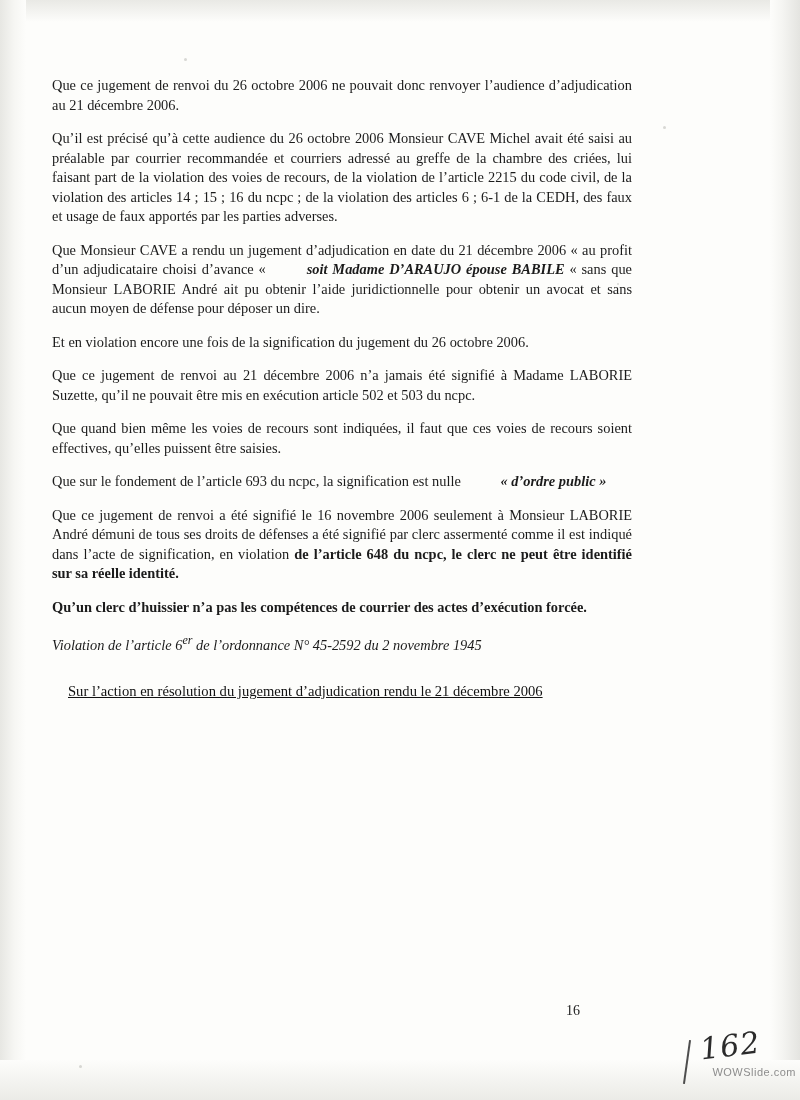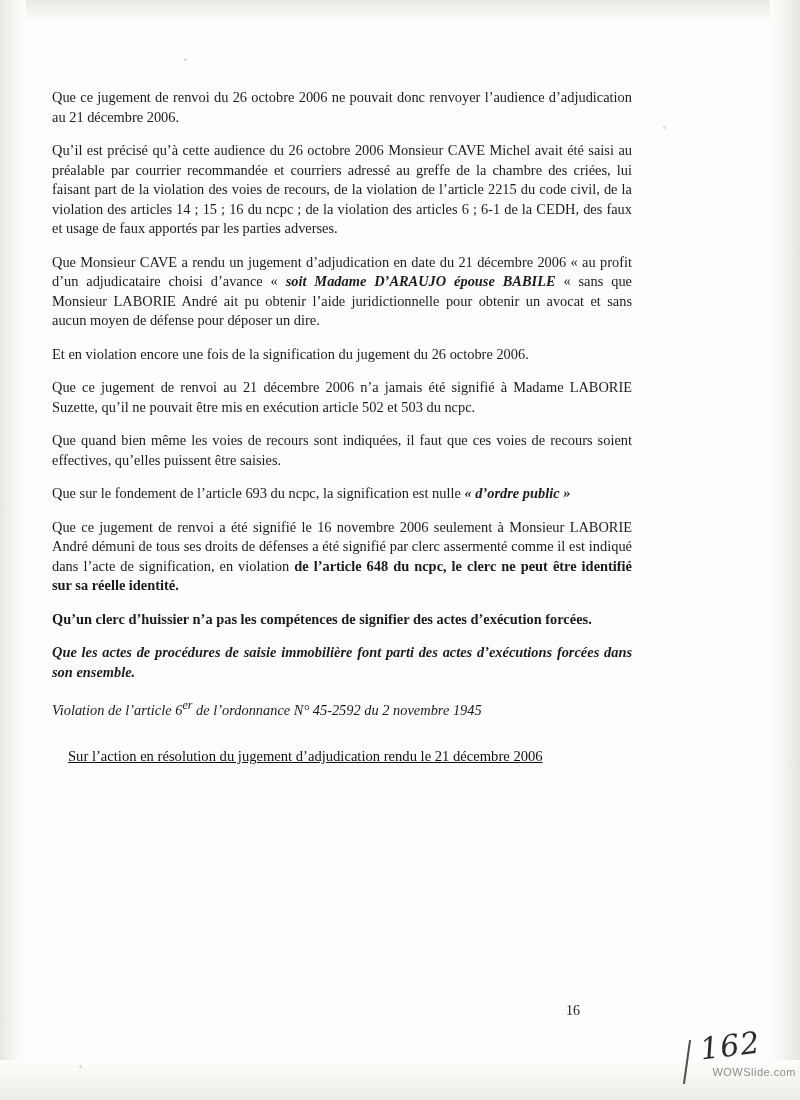--- a/index.html
+++ b/index.html
@@ -42,32 +42,32 @@
   }
   .scan-edge-bottom {
     position: absolute;
     left: 0; bottom: 0;
     width: 800px; height: 40px;
     background: linear-gradient(to top, #ebebe7 0%, #fdfdfb 100%);
   }
   .content {
     position: absolute;
     left: 52px;
-    top: 88px;
+    top: 76px;
     width: 580px;
   }
   p.para {
     margin: 0 0 14px 0;
     font-size: 14.4px;
     line-height: 19.5px;
     text-align: justify;
     color: #1b1b1b;
     text-indent: 0;
   }
-  .it { font-style: italic; }
+  .it { font-style: italic; margin-left: 36px; }
   .bold { font-weight: bold; }
   .gap-md { margin-bottom: 18px; }
 
   .heading-underline {
     margin: 26px 0 0 0;
     padding-left: 16px;
     font-size: 14.6px;
     font-weight: normal;
     text-decoration: underline;
     color: #111;
@@ -151,23 +151,22 @@
     <p class="para">Que quand bien même les voies de recours sont indiquées, il faut que ces voies de recours soient effectives, qu’elles puissent être saisies.</p>
 
     <p class="para">
       <span>Que sur le fondement de l’article 693 du ncpc, la signification est nulle </span><span class="it bold">« d’ordre public »</span>
     </p>
 
     <p class="para">
       <span>Que ce jugement de renvoi a été signifié le 16 novembre 2006 seulement à Monsieur LABORIE André démuni de tous ses droits de défenses a  été signifié par clerc assermenté comme il est indiqué dans l’acte de signification, en violation </span><span class="bold">de l’article 648 du ncpc, le clerc ne peut être identifié sur sa réelle identité.</span>
     </p>
 
-    <p class="para bold gap-md">Qu’un clerc d’huissier n’a pas les compétences de signifier des actes d’exécution forcées.</p>
+    <p class="para bold gap-md">Qu’un clerc d’huissier n’a pas les compétences de courrier des actes d’exécution forcée.</p>
 
-    <p class="para it bold gap-md">Que les actes de procédures de saisie immobilière font parti des actes d’exécutions forcées dans son ensemble.</p>
 
 
     <p class="para it">
       <span>Violation de l’article 6</span><sup>er</sup><span> de l’ordonnance N° 45-2592 du 2 novembre 1945</span>
     </p>
 
     <div class="heading-underline">Sur l’action en résolution du jugement d’adjudication rendu le 21 décembre 2006</div>
   </div>
 
   <div class="page-number">16</div>

